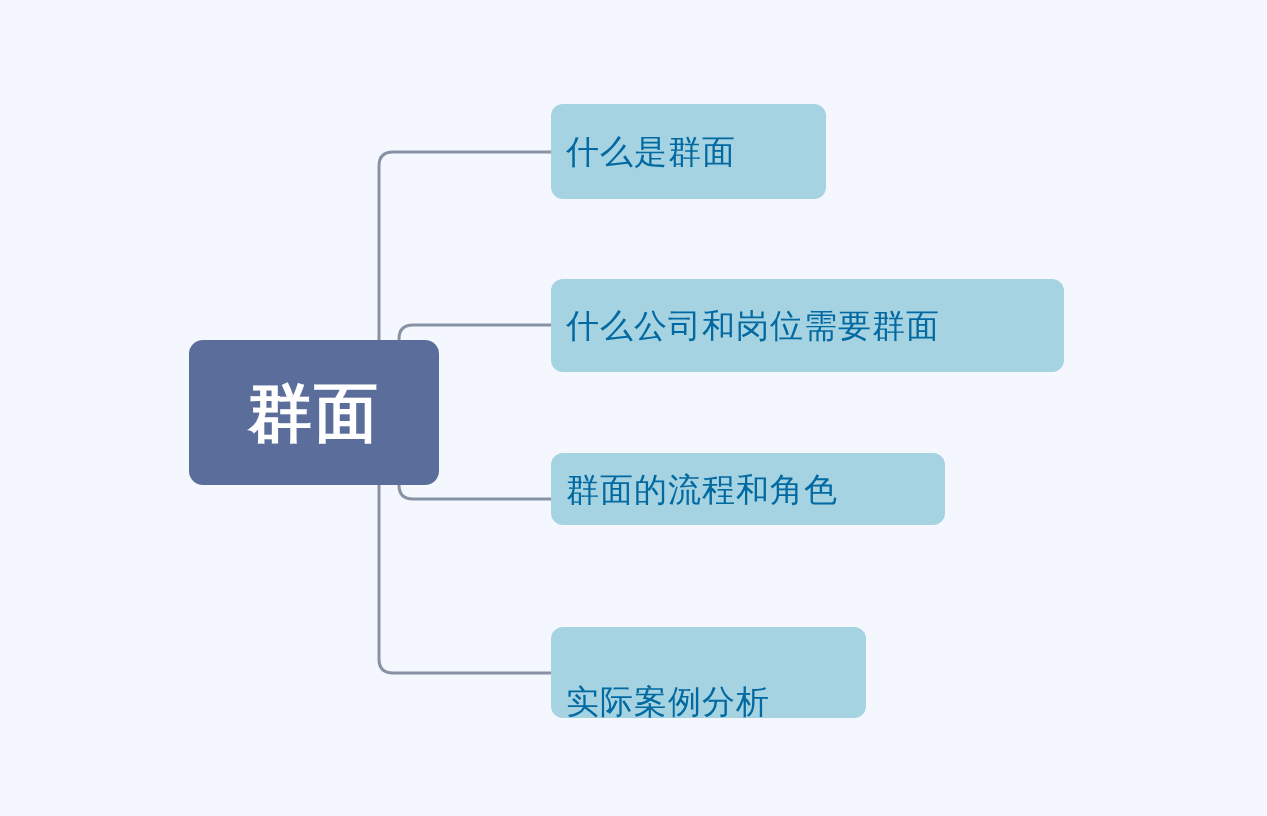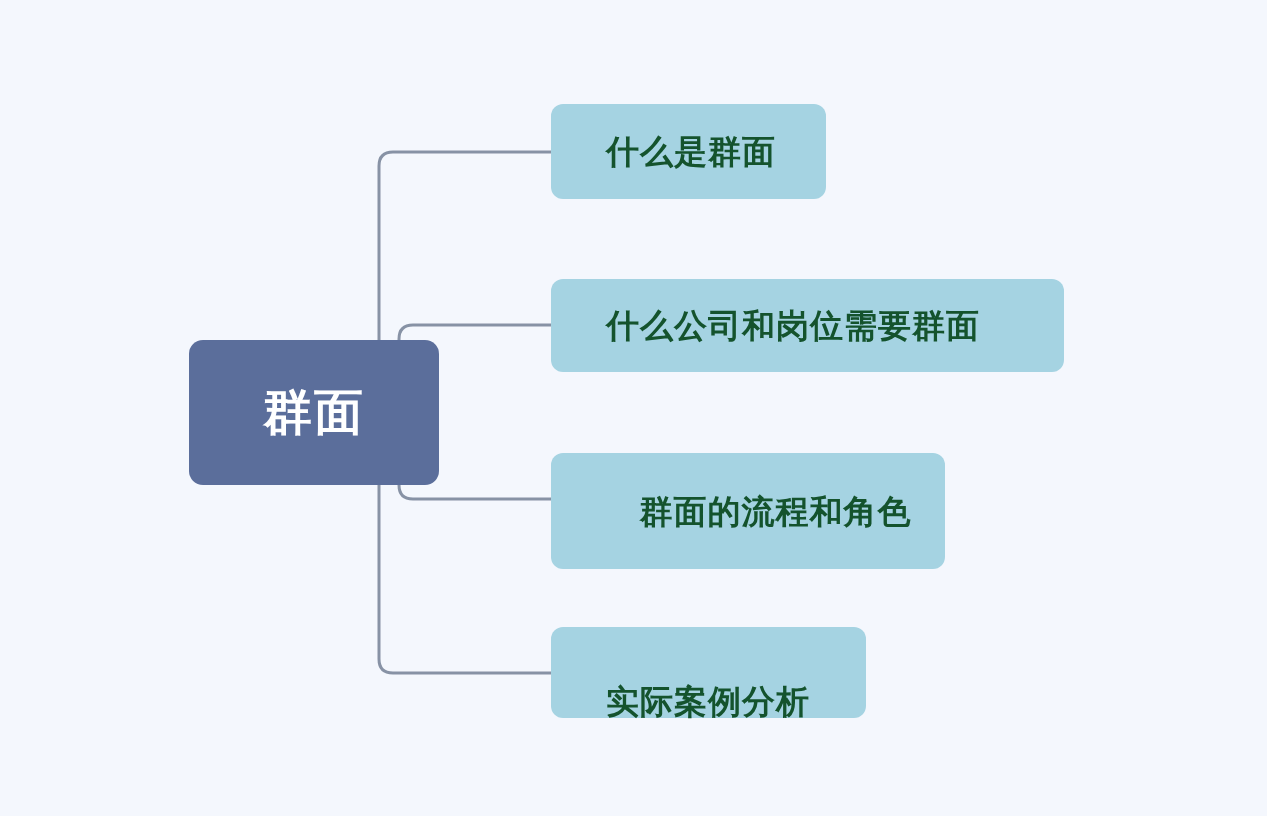--- a/index.html
+++ b/index.html
@@ -38,41 +38,41 @@
     left: 189px;
     top: 340px;
     width: 250px;
     height: 145px;
     background: #5b6e9b;
     border-radius: 14px;
     justify-content: center;
   }
   .node-root .node-label {
     color: #ffffff;
-    font-size: 49px;
+    font-size: 64px;
     font-weight: bold;
     letter-spacing: 2px;
     line-height: 1;
   }
   .node-child {
     background: #a5d3e2;
     left: 551px;
   }
   .node-child .node-label {
-    color: #14532d;
+    color: #0369a1;
     font-size: 33px;
-    font-weight: bold;
+    font-weight: normal;
     letter-spacing: 1px;
     line-height: 1;
-    padding-left: 55px;
+    padding-left: 15px;
     white-space: nowrap;
   }
   .node-child-0 { top: 104px;  width: 275px; height: 95px; }
   .node-child-1 { top: 279px;  width: 513px; height: 93px; }
-  .node-child-2 { top: 453px;  width: 394px; height: 116px; justify-content: center; }
+  .node-child-2 { top: 453px;  width: 394px; height: 72px; }
   .node-child-3 { top: 627px;  width: 315px; height: 91px; align-items: flex-end; }
 </style>
 </head>
 <body>
 
 <div id="mindmap-canvas">
 
   <svg id="connector-layer" viewBox="0 0 1267 816" width="1267" height="816" xmlns="http://www.w3.org/2000/svg">
 
     <path d="M 379,412 L 379,166 Q 379,152 393,152 L 551,152" fill="none" stroke="#8792a5" stroke-width="3" stroke-linecap="round"></path>

